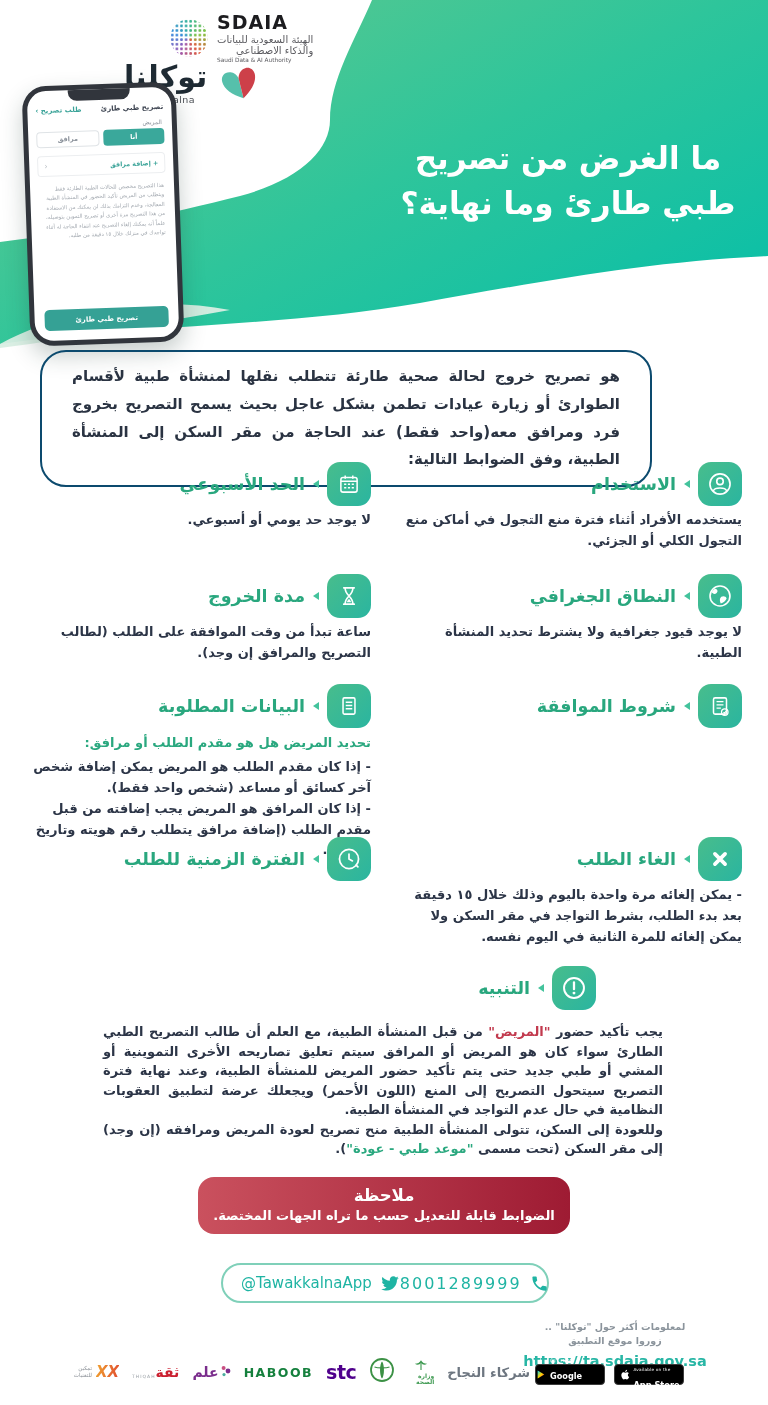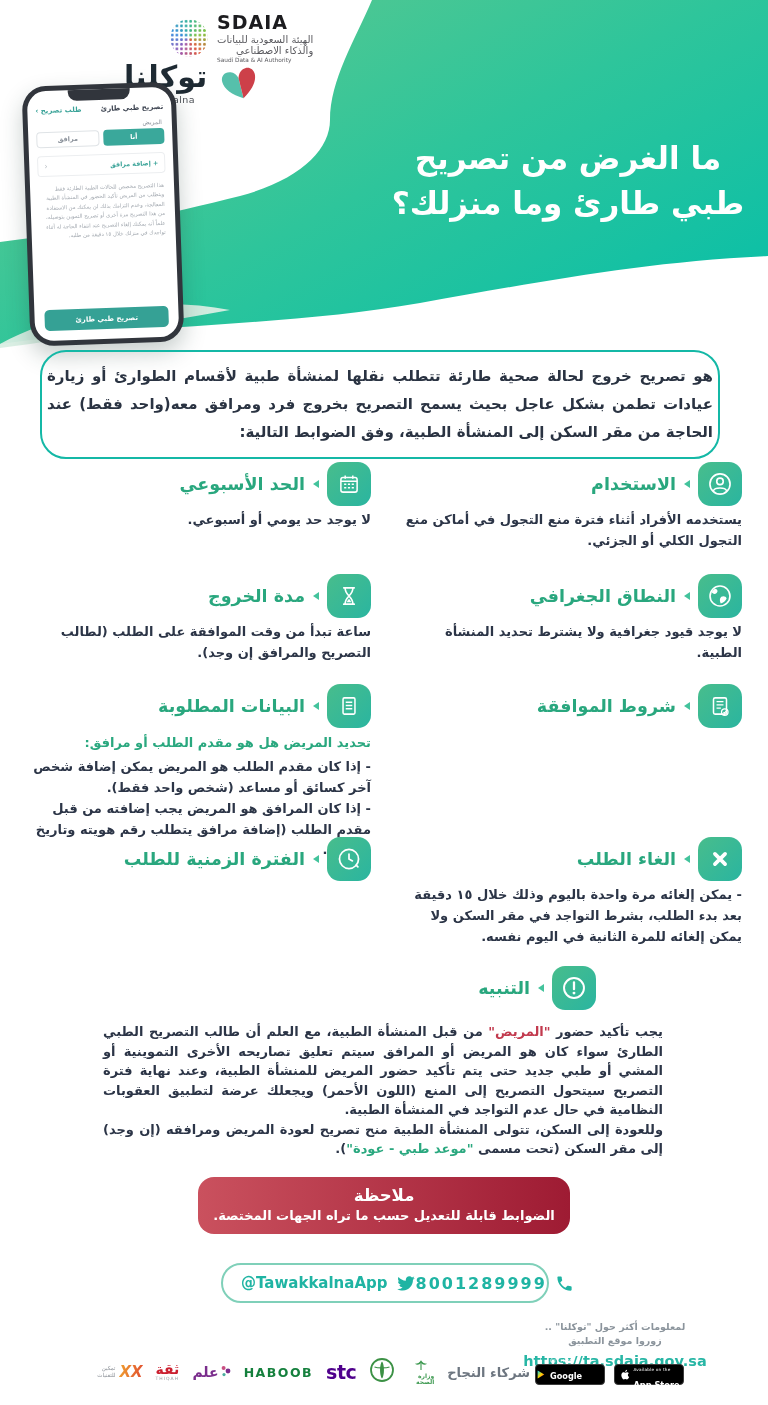--- a/index.html
+++ b/index.html
@@ -39,22 +39,22 @@
   .ph-tab.sel{background:#3aa89b;color:#fff;}
   .ph-tab.un{background:#fff;color:#8b929b;border:1px solid #dfe3e6;}
   .ph-add{margin-top:8px;border:1px solid #eceef0;border-radius:4px;padding:5px 6px;display:flex;justify-content:space-between;align-items:center;background:#fff;}
   .ph-add-txt{font-size:6.3px;color:#3aa398;font-weight:700;}
   .ph-add-ch{font-size:8px;color:#b6bcc2;}
   .ph-para{margin-top:8px;font-size:5.4px;color:#a4aab1;line-height:1.75;text-align:right;padding:0 2px;}
   .ph-btn{position:absolute;bottom:10px;left:10px;right:10px;height:21px;background:#35a195;color:#fff;border-radius:5px;
     display:flex;align-items:center;justify-content:center;font-size:7px;font-weight:700;}
 
   
-  .intro{position:absolute;top:350px;left:40px;width:680px;border:2px solid #14b8a6;border-radius:26px;
-    padding:11px 5px;direction:rtl;text-align:justify;text-align-last:right;
+  .intro{position:absolute;top:350px;left:40px;width:612px;border:2px solid #0c4a6e;border-radius:26px;
+    padding:11px 30px;direction:rtl;text-align:justify;text-align-last:right;
     font-size:15px;font-weight:700;color:#2a3342;line-height:1.85;}
 
   
   .grid{position:absolute;top:462px;left:26px;width:716px;display:grid;grid-template-columns:1fr 1fr;
     column-gap:26px;grid-template-rows:112px 110px 153px 130px;direction:rtl;}
   .item-head{display:flex;align-items:center;gap:8px;}
   .icon-box{width:44px;height:44px;border-radius:13px;flex:none;
     background:linear-gradient(135deg,#48bd8c,#2ab5a0);display:flex;align-items:center;justify-content:center;}
   .tri{width:0;height:0;border-top:4.5px solid transparent;border-bottom:4.5px solid transparent;border-right:6.5px solid #43c39c;}
   .item-title{color:#29a77e;font-size:17.5px;font-weight:800;}
@@ -71,21 +71,21 @@
 
   
   .note-box{position:absolute;top:1177px;left:198px;width:372px;border-radius:16px;
     background:linear-gradient(to left,#9e1b33,#ca515e);color:#fff;text-align:center;direction:rtl;padding:9px 14px 11px;}
   .note-title{font-size:16.5px;font-weight:800;}
   .note-body{font-size:13px;font-weight:700;margin-top:3px;}
 
   
   .contact{position:absolute;top:1263px;left:221px;width:328px;height:40px;border:2px solid #7fd0b9;border-radius:21px;
     display:flex;align-items:center;justify-content:space-between;padding:0 18px;color:#1fb4a3;}
-  .c-group{display:flex;align-items:center;gap:8px;font-weight:700;}
+  .c-group{display:flex;align-items:center;gap:8px;font-weight:400;}
   .c-handle{font-size:15px;}
   .c-number{font-size:16px;letter-spacing:2px;}
 
   
   .more-info{position:absolute;top:1320px;right:58px;width:190px;text-align:center;direction:rtl;
     font-size:9.5px;color:#8b949c;line-height:1.5;font-weight:700;}
   .site-url{font-size:14.5px;color:#28b6a5;font-weight:800;margin-top:2px;direction:ltr;}
   .badges{position:absolute;top:1364px;right:84px;display:flex;gap:9px;}
   .badge{width:70px;height:21px;background:#000;border:1px solid #3c3c3c;border-radius:4px;
     display:flex;align-items:center;justify-content:center;gap:4px;color:#fff;}
@@ -94,21 +94,21 @@
   .badge-bot{font-size:8.2px;font-weight:800;}
   .partners{position:absolute;top:1354px;left:100px;width:430px;height:36px;display:flex;direction:rtl;
     align-items:center;gap:13px;}
   .p-label{font-size:13px;font-weight:700;color:#6d7680;white-space:nowrap;}
   .p-moh{display:flex;flex-direction:column;align-items:center;line-height:1;}
   .p-moh-txt{font-size:6px;color:#3f9a52;font-weight:700;margin-top:1px;}
   .p-stc{font-size:19px;font-weight:800;color:#4f008c;letter-spacing:-.5px;}
   .p-haboob{font-size:12.5px;font-weight:800;color:#15803d;letter-spacing:1.5px;}
   .p-elm{display:flex;align-items:center;gap:2px;}
   .p-elm-txt{font-size:14px;font-weight:800;color:#7a2d8c;}
-  .p-thiqah{display:flex;flex-direction:column;align-items:flex-end;line-height:1;}
+  .p-thiqah{display:flex;flex-direction:row;align-items:flex-end;line-height:1;}
   .p-thiqah-ar{font-size:14px;font-weight:800;color:#cb2030;}
   .p-thiqah-en{font-size:4.5px;color:#9aa0a6;letter-spacing:1px;margin-top:1px;}
   .p-tamkeen{display:flex;align-items:center;gap:4px;}
   .p-tam-x{font-size:15px;font-weight:800;font-style:italic;
     background:linear-gradient(100deg,#f0a32f,#e0492f);-webkit-background-clip:text;background-clip:text;color:transparent;}
   .p-tam-txt{font-size:5.5px;color:#8a8f96;text-align:right;line-height:1.3;direction:rtl;}
 </style>
 </head>
 <body>
 
@@ -145,21 +145,21 @@
     <svg width="46" height="42" viewBox="0 0 44 40">
       <g transform="rotate(-14 22 20)">
         <path d="M22 34 C12 28 6 21 6 14 C6 8 11 5 16 7 C19 8 21 11 22 14 Z" fill="#56c0ab"></path>
         <path d="M22 34 C32 28 38 21 38 14 C38 8 33 5 28 7 C25 8 23 11 22 14 Z" fill="#cd4049"></path>
       </g>
     </svg>
   </div>
 
   <div class="main-title">
     <div>ما الغرض من تصريح</div>
-    <div>طبي طارئ وما منزلك؟</div>
+    <div>طبي طارئ وما نهاية؟</div>
   </div>
 
   <div class="phone">
     <div class="screen">
       <div class="ph-nav">
         <span class="ph-back">طلب تصريح ›</span>
         <span class="ph-nav-title">تصريح طبي طارئ</span>
       </div>
       <div class="ph-label">المريض</div>
       <div class="ph-tabs">

